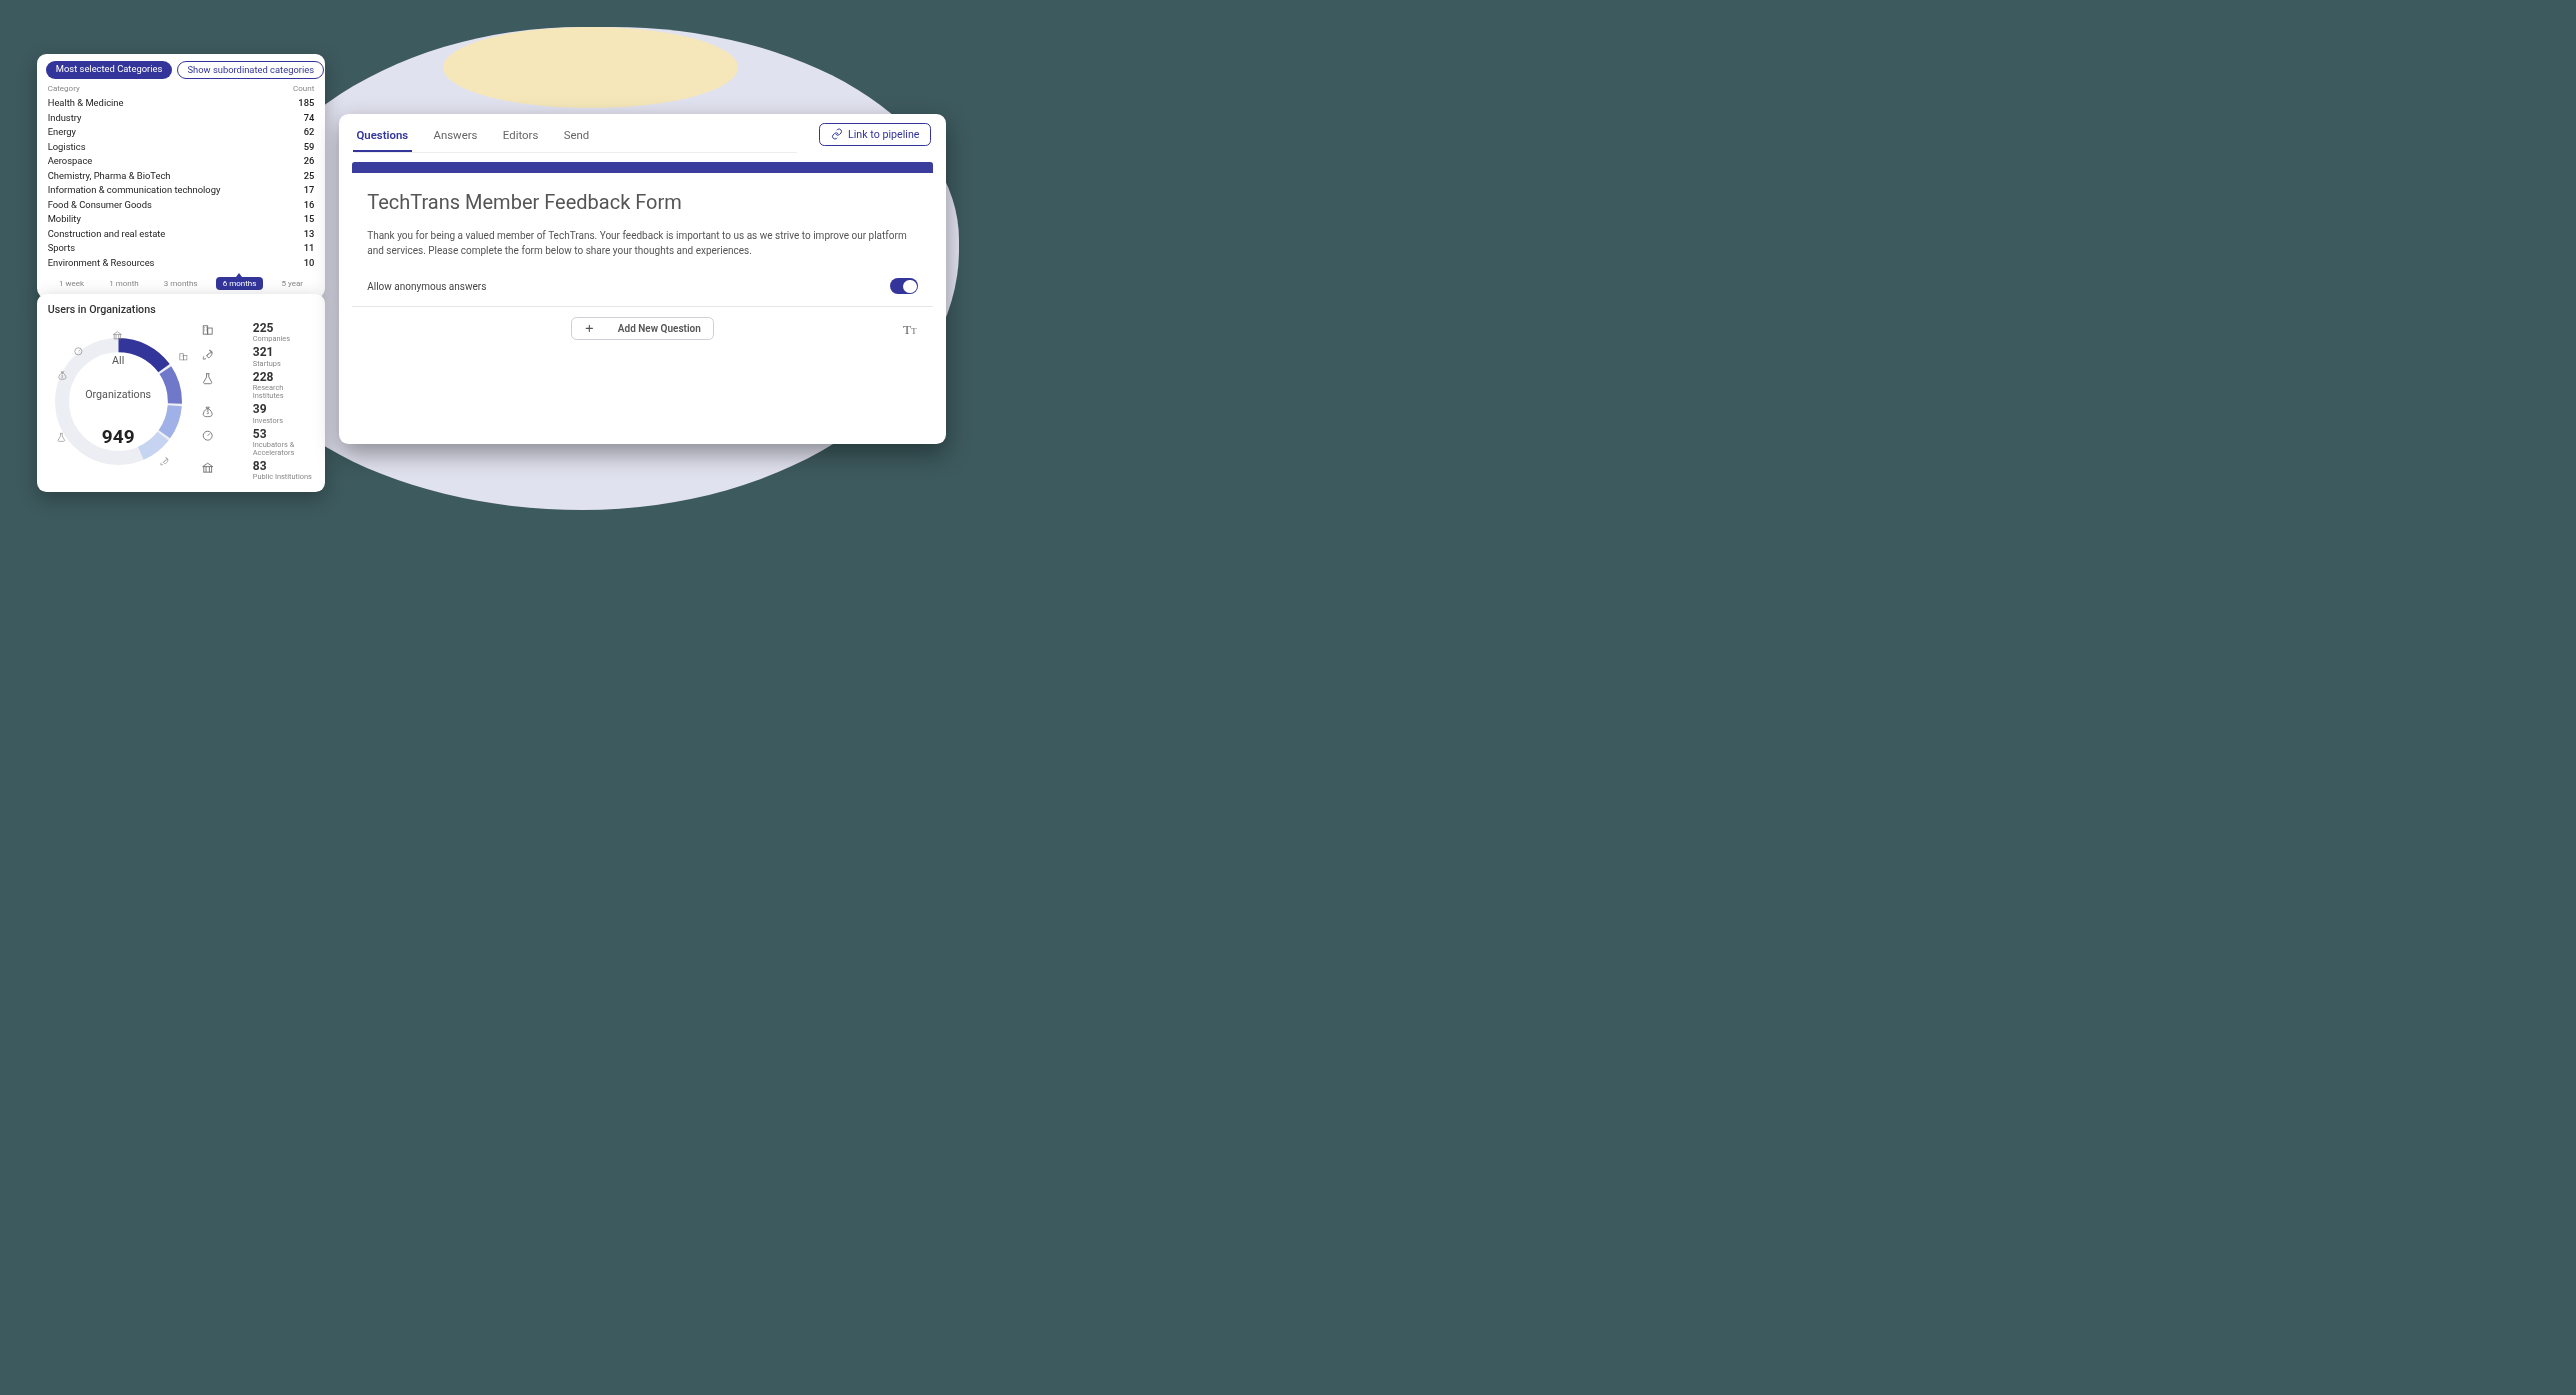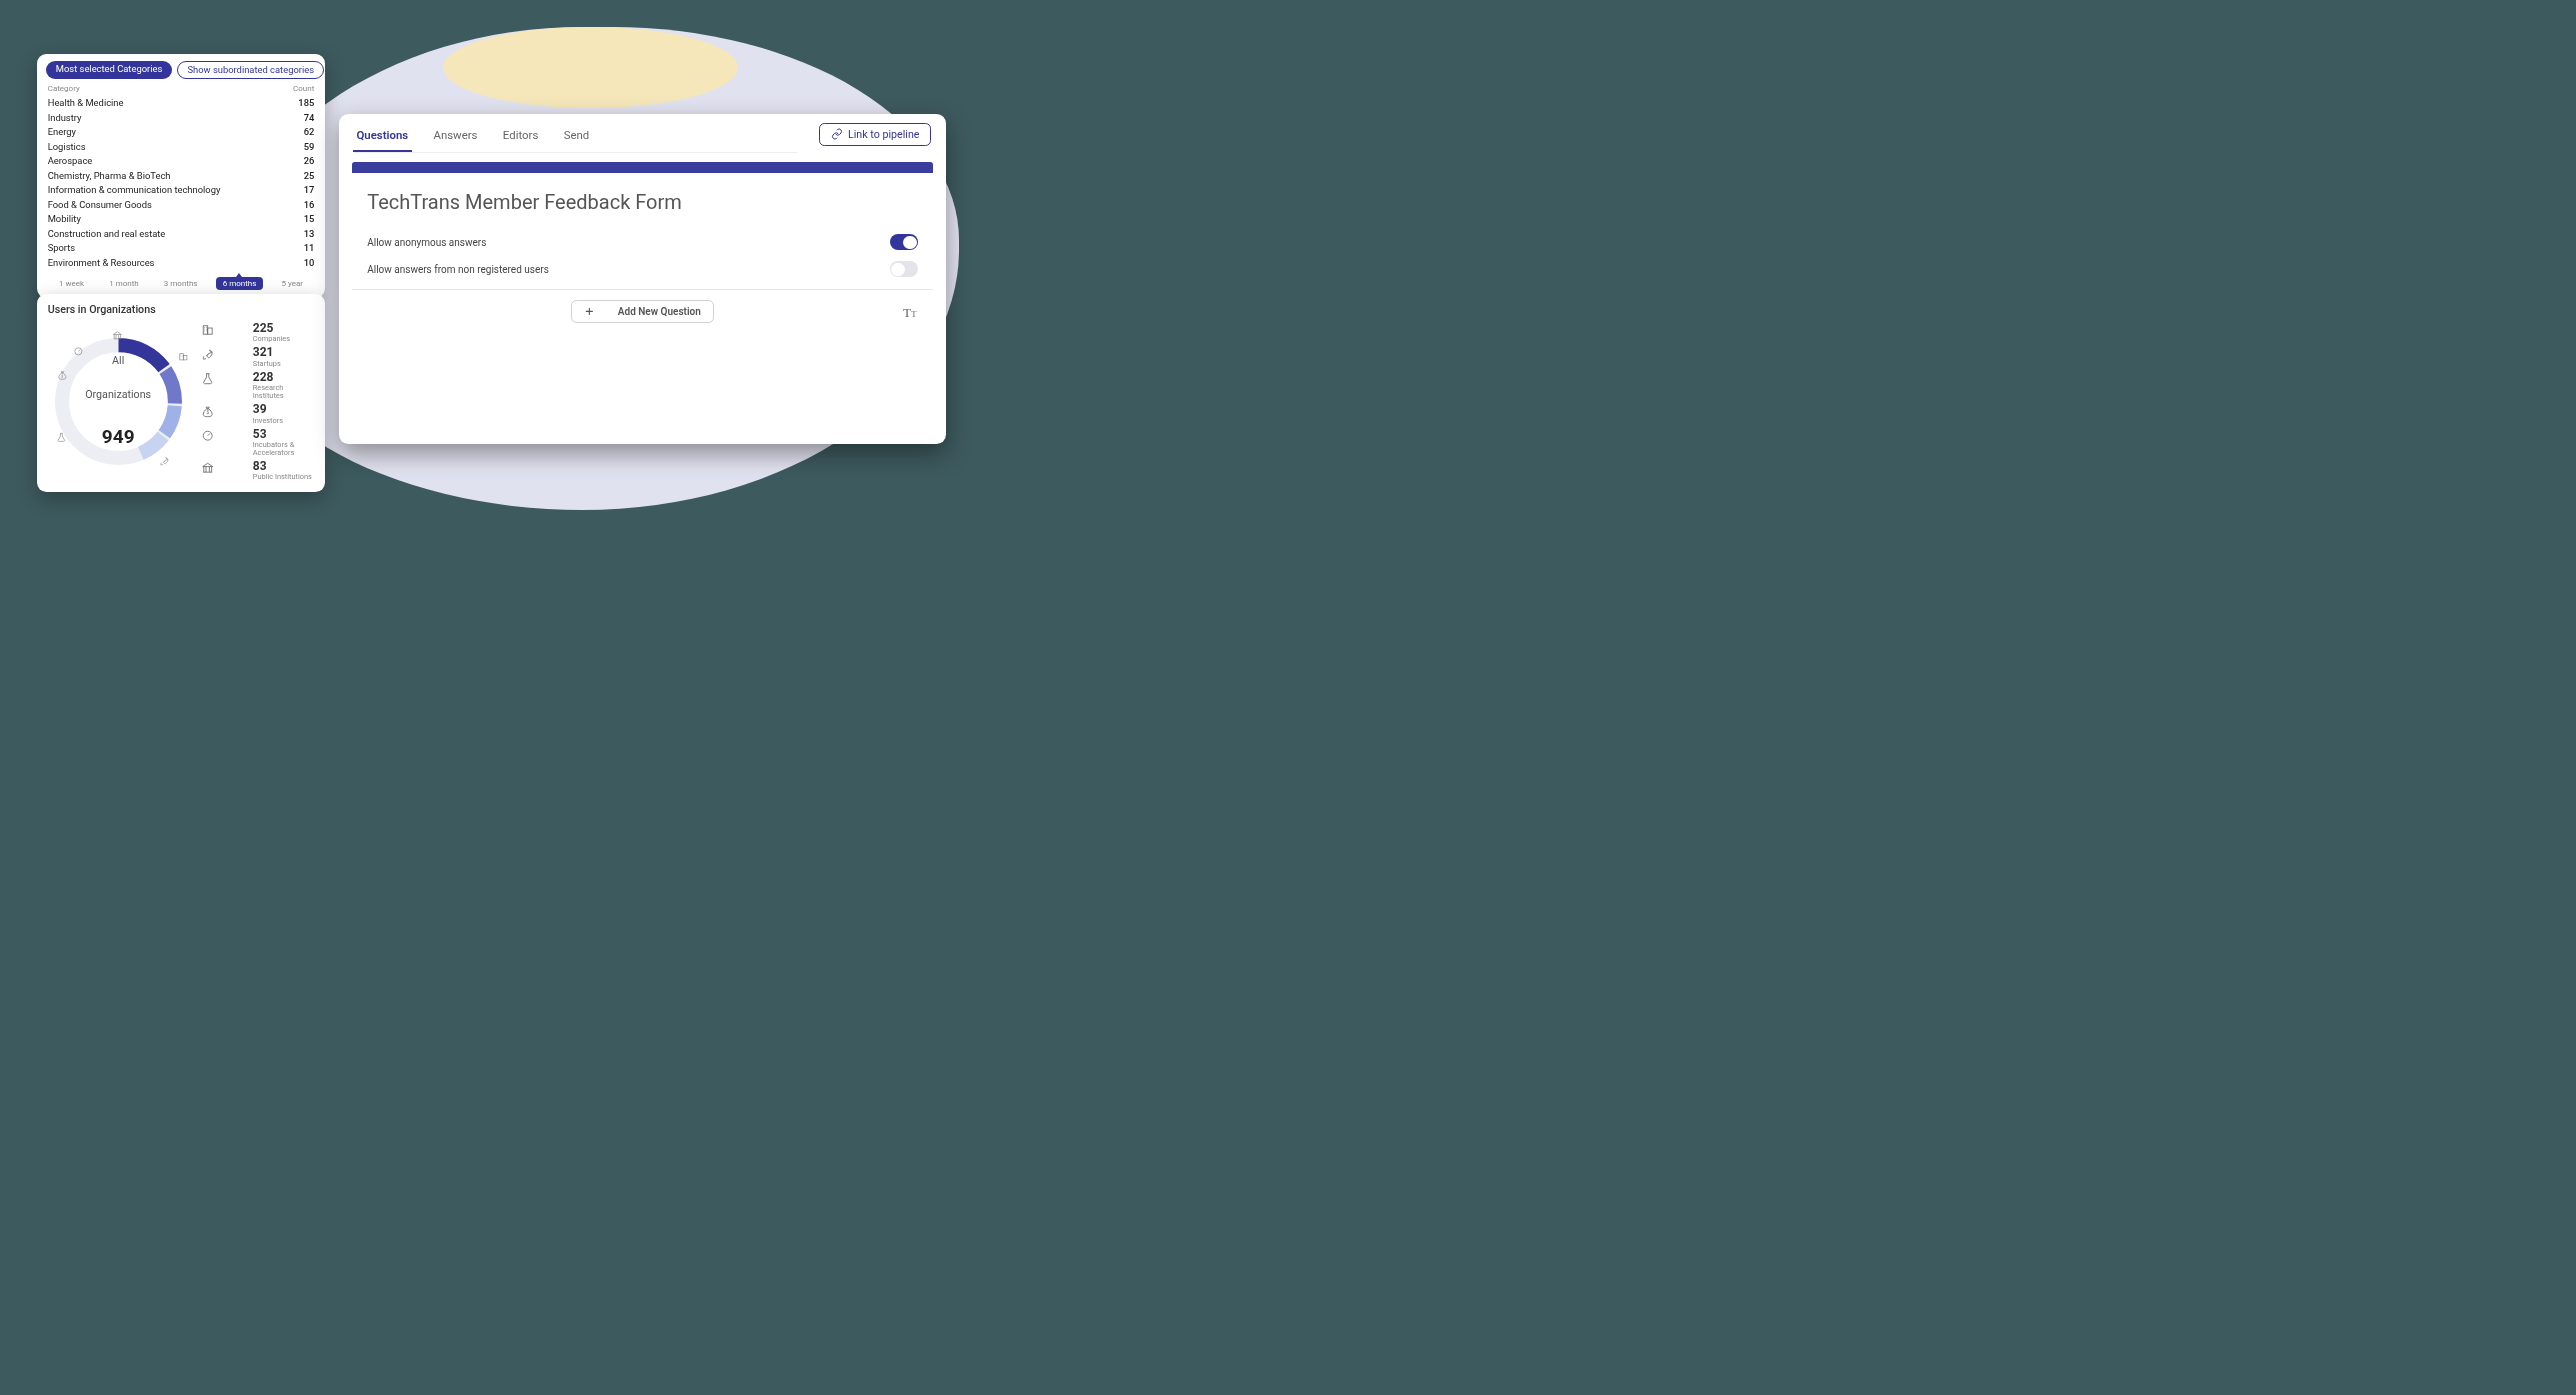--- a/index.html
+++ b/index.html
@@ -356,33 +356,28 @@
       </span>
       <span>Link to pipeline</span>
     </div>
   </div>
   <div style="border-top:0.7px solid #eee;margin:0 14.8px 0 14.8px;width:443px"></div>
 
   <div class="form-inner">
     <div class="form-bar"></div>
     <div class="form-body">
       <div class="form-title">TechTrans Member Feedback Form</div>
+      <div class="form-desc">Thank you for being a valued member of TechTrans. Your feedback is important to us as we strive to improve our platform and services. Please complete the form below to share your thoughts and experiences.</div>
       <div id="toggle-rows">
           <div class="toggle-row">
             <span>Allow anonymous answers</span>
             <span class="toggle on">
               <span class="knob"></span>
             </span>
           </div>
-          <div class="toggle-row">
-            <span>Allow answers from non registered users</span>
-            <span class="toggle off">
-              <span class="knob"></span>
-            </span>
-          </div>
         </div>
     </div>
     <div class="form-footer">
       <div class="add-btn">
         <span>
           <svg width="10.7" height="10.7" viewBox="0 0 24 24" fill="none" stroke="#555" stroke-width="2.5" stroke-linecap="round">
               <path d="M12 5v14M5 12h14"></path>
             </svg>
         </span>
         <span>Add New Question</span>

